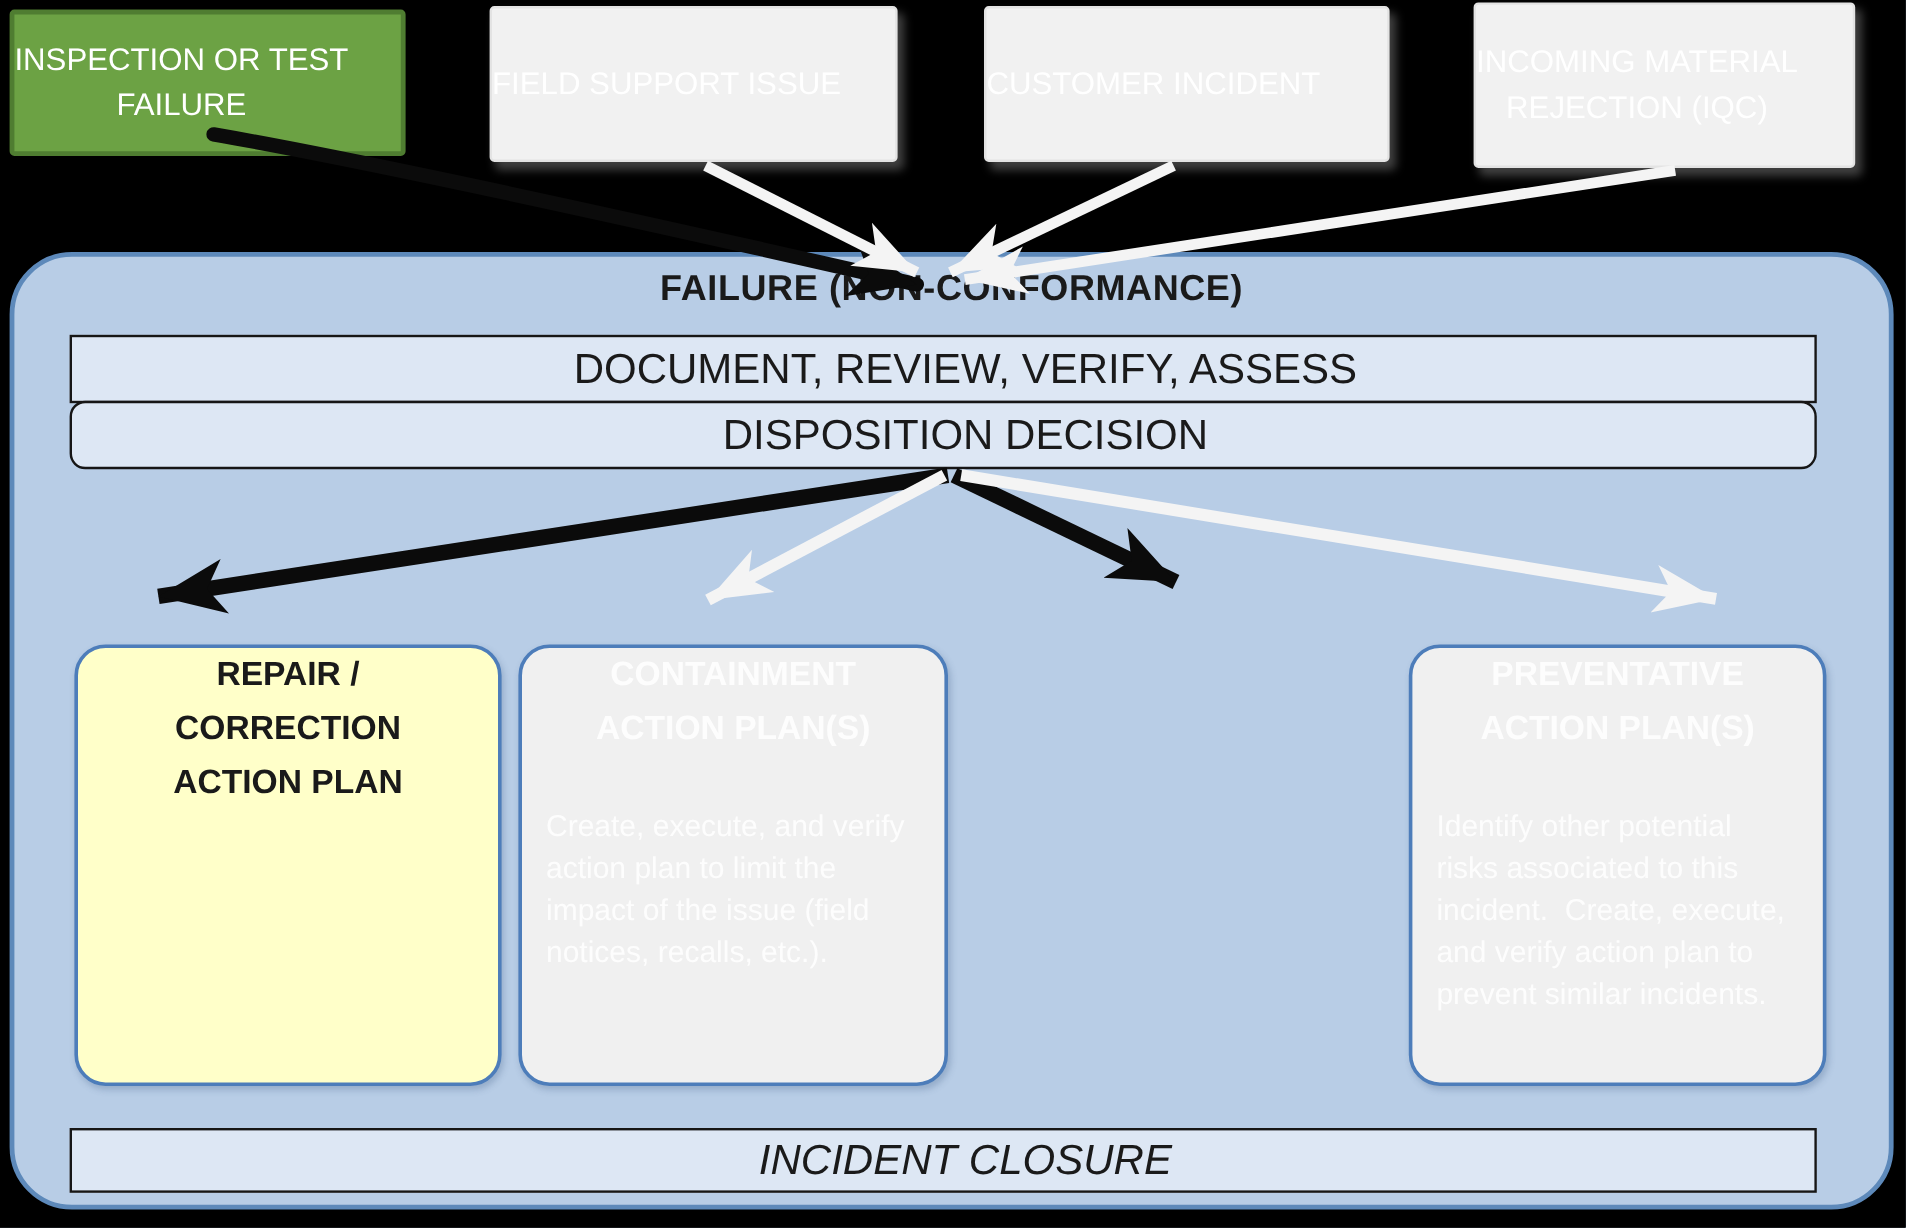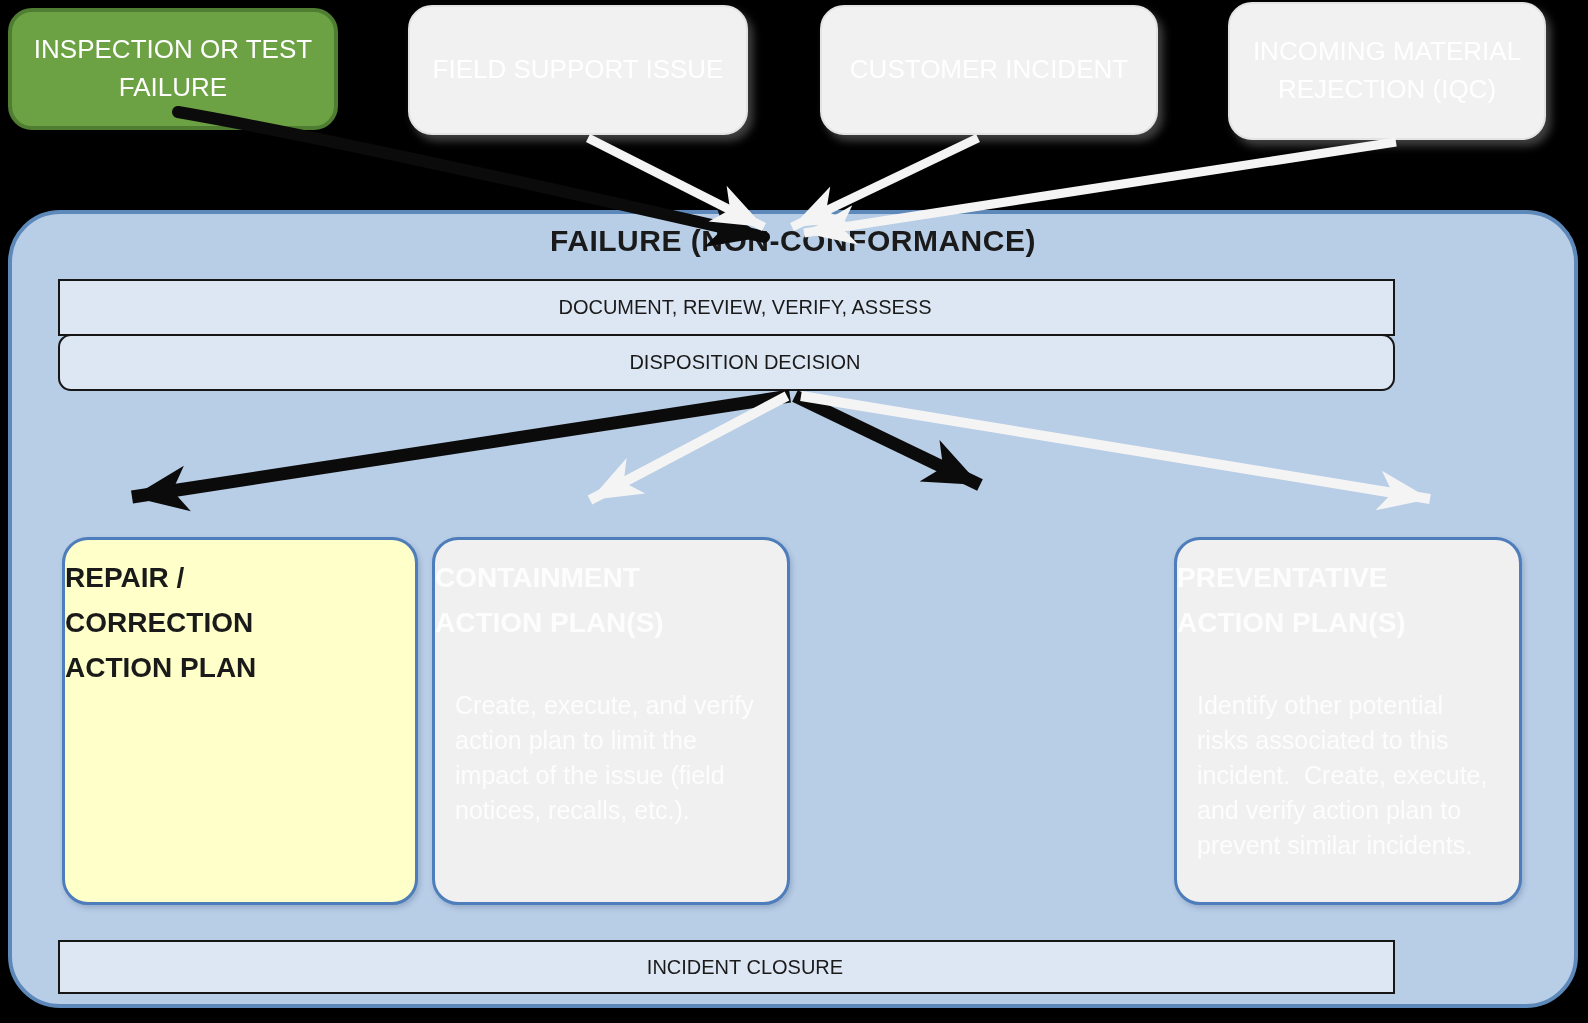--- a/index.html
+++ b/index.html
@@ -12,22 +12,22 @@
     --dark-text:#1A1A1A; --light-text:#FDFDFD;
   }
   html,body{margin:0;padding:0;background:var(--bg);}
   .stage{
     position:relative; width:1588px; height:1023px; overflow:hidden;
     background:var(--bg);
     font-family:"Liberation Sans", sans-serif;
   }
   
   .src{
-    position:absolute; display:flex; align-items:center; justify-content:center;
-    text-align:center; border-radius:24px; box-sizing:border-box;
+    position:absolute; display:flex; align-items:center; justify-content:flex-start;
+    text-align:center; border-radius:4px; box-sizing:border-box;
     font-size:26px; line-height:1.45; white-space:pre-line;
   }
   .src.green{
     left:8px; top:8px; width:330px; height:122px;
     background:var(--green-fill); border:4px solid var(--green-border);
     color:#ffffff;
   }
   .src.gray{
     background:var(--source-fill); color:var(--source-text);
     border:2px solid #e3e3e3;
@@ -42,44 +42,44 @@
     position:absolute; left:8px; top:210px; width:1570px; height:798px;
     box-sizing:border-box; background:var(--container-fill);
     border:4px solid var(--container-border); border-radius:52px;
   }
   .main-title{
     position:absolute; left:8px; top:224px; width:1570px;
     text-align:center; font-size:30px; font-weight:bold; letter-spacing:.5px;
     color:var(--dark-text);
   }
   .bar{
-    position:absolute; left:58px; width:1337px; height:57px;
+    position:absolute; left:58px; width:1456px; height:57px;
     box-sizing:border-box; background:var(--bar-fill);
     border:2px solid var(--bar-border);
     display:flex; align-items:center; justify-content:center;
-    font-size:20px; color:var(--dark-text);padding-left:37px;
+    font-size:35px; color:var(--dark-text);padding-left:37px;
   }
   .bar.b1{ top:279px; }
   .bar.b2{ top:334px;border-radius:13px; }
-  .bar.closure{ top:940px; height:54px; }
+  .bar.closure{ top:940px; height:54px;font-style:italic; }
 
   
   .plan{
     position:absolute; top:537px; height:368px; box-sizing:border-box;
     border:3px solid var(--plan-border); border-radius:26px;
     box-shadow:2px 3px 5px rgba(70,100,140,0.3);
   }
   .plan.yellow{ background:var(--yellow-fill); color:var(--dark-text); }
   .plan.gray{ background:var(--gray-fill); color:var(--light-text); }
   .plan.p1{ left:62px;  width:356px; }
   .plan.p2{ left:432px; width:358px; }
   .plan.p3{ left:810px; width:348px; }
   .plan.p4{ left:1174px;width:348px; }
   .plan-title{
-    padding-top:16px; text-align:left; font-size:28px; font-weight:bold;
+    text-align:center; font-size:28px; font-weight:bold;
     line-height:1.6; white-space:pre-line;
   }
   .plan-body{
     margin-top:42px; padding:0 20px; font-size:25px; line-height:1.4;
     white-space:pre-wrap; text-align:left;
   }
 
   .arrows{ position:absolute; left:0; top:0; z-index:9; pointer-events:none; }
 </style>
 </head>

